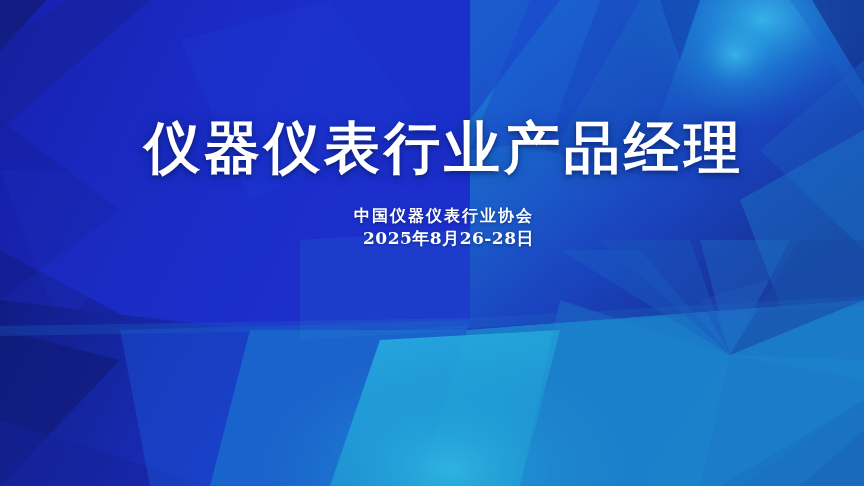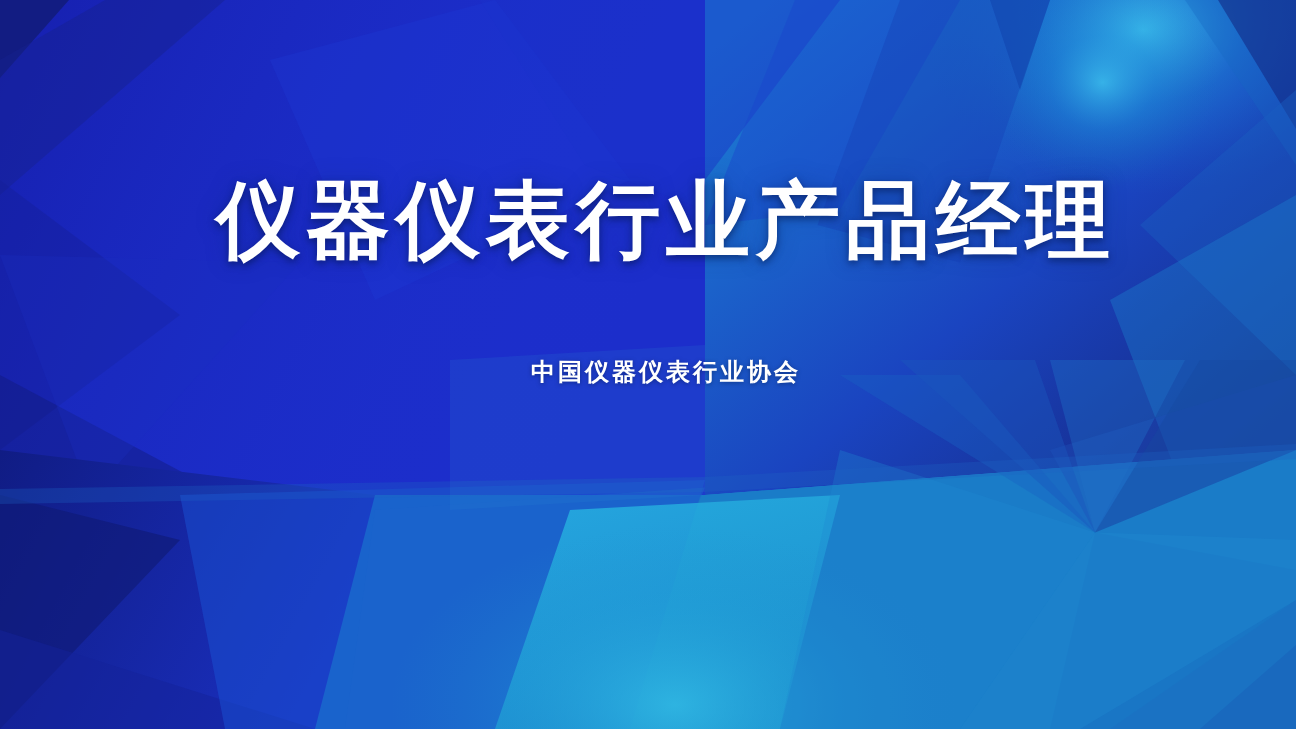--- a/index.html
+++ b/index.html
@@ -59,21 +59,21 @@
     font-size: 56px;
     line-height: 70px;
     letter-spacing: 4px;
     white-space: nowrap;
     text-shadow:
        0 2px 5px rgba(4, 20, 70, 0.55),
        0 0 14px rgba(10, 40, 120, 0.35);
   }
 
   .subtitle-block {
-    margin-top: 54px;
+    margin-top: 22px;
     text-align: right;
     pointer-events: auto;
   }
 
   .subtitle-line {
     display: block;
     color: #ffffff;
     font-family: "DejaVu Serif", "Liberation Serif", serif;
     font-weight: 700;
     font-size: 16px;
@@ -224,17 +224,18 @@
   </svg>
 
   <div class="content">
 
     <div class="title-block">
       <span class="title-line">仪器仪表行业产品经理</span>
     </div>
 
     <div class="subtitle-block">
       <span class="subtitle-line">中国仪器仪表行业协会</span>
+      <span class="subtitle-line date">2025年8月26-28日</span>
     </div>
 
   </div>
 
 </div>
 
 </body></html>

